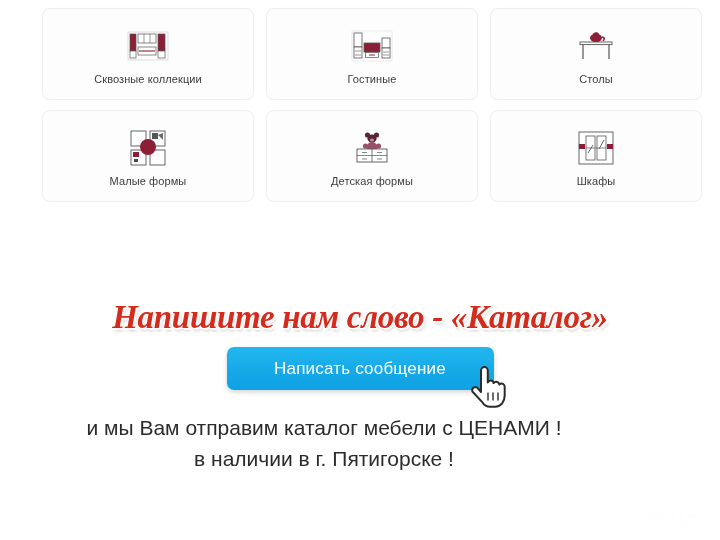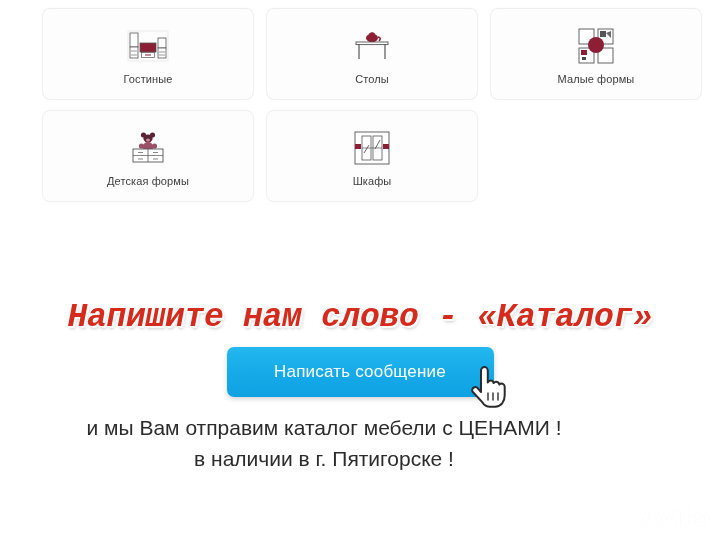--- a/index.html
+++ b/index.html
@@ -54,21 +54,21 @@
     line-height: 1.1;
   }
 
   
   #headline {
     position: absolute;
     left: 0;
     top: 299px;
     width: 720px;
     text-align: center;
-    font-family: Liberation Mono, monospace;
+    font-family: Liberation Serif, serif;
     font-size: 33px;
     font-weight: bold;
     font-style: italic;
     color: #d42b1c;
     letter-spacing: -0.3px;
     white-space: nowrap;
     text-shadow:
       1px 1px 0 #ffffff,
       -1px 1px 0 #ffffff,
       2px 2px 1px rgba(255,255,255,0.95),
@@ -80,21 +80,21 @@
     position: absolute;
     left: 0;
     top: 347px;
     width: 720px;
     display: flex;
     justify-content: center;
   }
   #cta-button {
     position: relative;
     width: 267px;
-    height: 50px;
+    height: 43px;
     border: none;
     border-radius: 7px;
     background: linear-gradient(180deg, #23b7f0 0%, #15a9e8 55%, #0fa2e3 100%);
     color: #ffffff;
     font-family: "Liberation Sans", sans-serif;
     font-size: 17px;
     letter-spacing: 0.2px;
     cursor: pointer;
     box-shadow: 0 2px 5px rgba(0,0,0,0.18);
   }
@@ -140,20 +140,37 @@
     letter-spacing: -0.5px;
     text-shadow: 0 0 1px rgba(0,0,0,0.10);
     font-family: "DejaVu Sans", sans-serif;
   }
 </style>
 </head>
 <body>
 
 <div id="category-grid">
 
+  <div class="cat-card">
+    <div class="cat-icon">
+      <svg width="42" height="30" viewBox="0 0 42 30">
+        <rect x="1" y="1" width="40" height="28" fill="none" stroke="#cfcfcf" stroke-width="0.7"></rect>
+        <rect x="3" y="3" width="6" height="17" fill="#8c1f36" stroke="#555" stroke-width="0.7"></rect>
+        <rect x="3" y="20" width="6" height="7" fill="#fff" stroke="#555" stroke-width="0.7"></rect>
+        <rect x="11" y="3" width="18" height="9" fill="#fff" stroke="#555" stroke-width="0.7"></rect>
+        <line x1="17" y1="3" x2="17" y2="12" stroke="#555" stroke-width="0.6"></line>
+        <line x1="23" y1="3" x2="23" y2="12" stroke="#555" stroke-width="0.6"></line>
+        <rect x="11" y="16" width="18" height="8" fill="#fff" stroke="#555" stroke-width="0.7"></rect>
+        <line x1="12" y1="20" x2="28" y2="20" stroke="#8c1f36" stroke-width="1.1"></line>
+        <rect x="31" y="3" width="7" height="17" fill="#8c1f36" stroke="#555" stroke-width="0.7"></rect>
+        <rect x="31" y="20" width="7" height="7" fill="#fff" stroke="#555" stroke-width="0.7"></rect>
+      </svg>
+    </div>
+    <div class="cat-label">Сквозные коллекции</div>
+  </div>
 
 
   <div class="cat-card">
     <div class="cat-icon">
       <svg width="42" height="32" viewBox="0 0 42 32">
         <rect x="1" y="1" width="40" height="30" fill="none" stroke="#e2e2e2" stroke-width="0.6"></rect>
         <rect x="3" y="3" width="8" height="14" fill="#fff" stroke="#555" stroke-width="0.8"></rect>
         <rect x="3" y="17" width="8" height="11" fill="#fff" stroke="#555" stroke-width="0.8"></rect>
         <line x1="4" y1="21" x2="10" y2="21" stroke="#555" stroke-width="0.6"></line>
         <line x1="4" y1="25" x2="10" y2="25" stroke="#555" stroke-width="0.6"></line>

